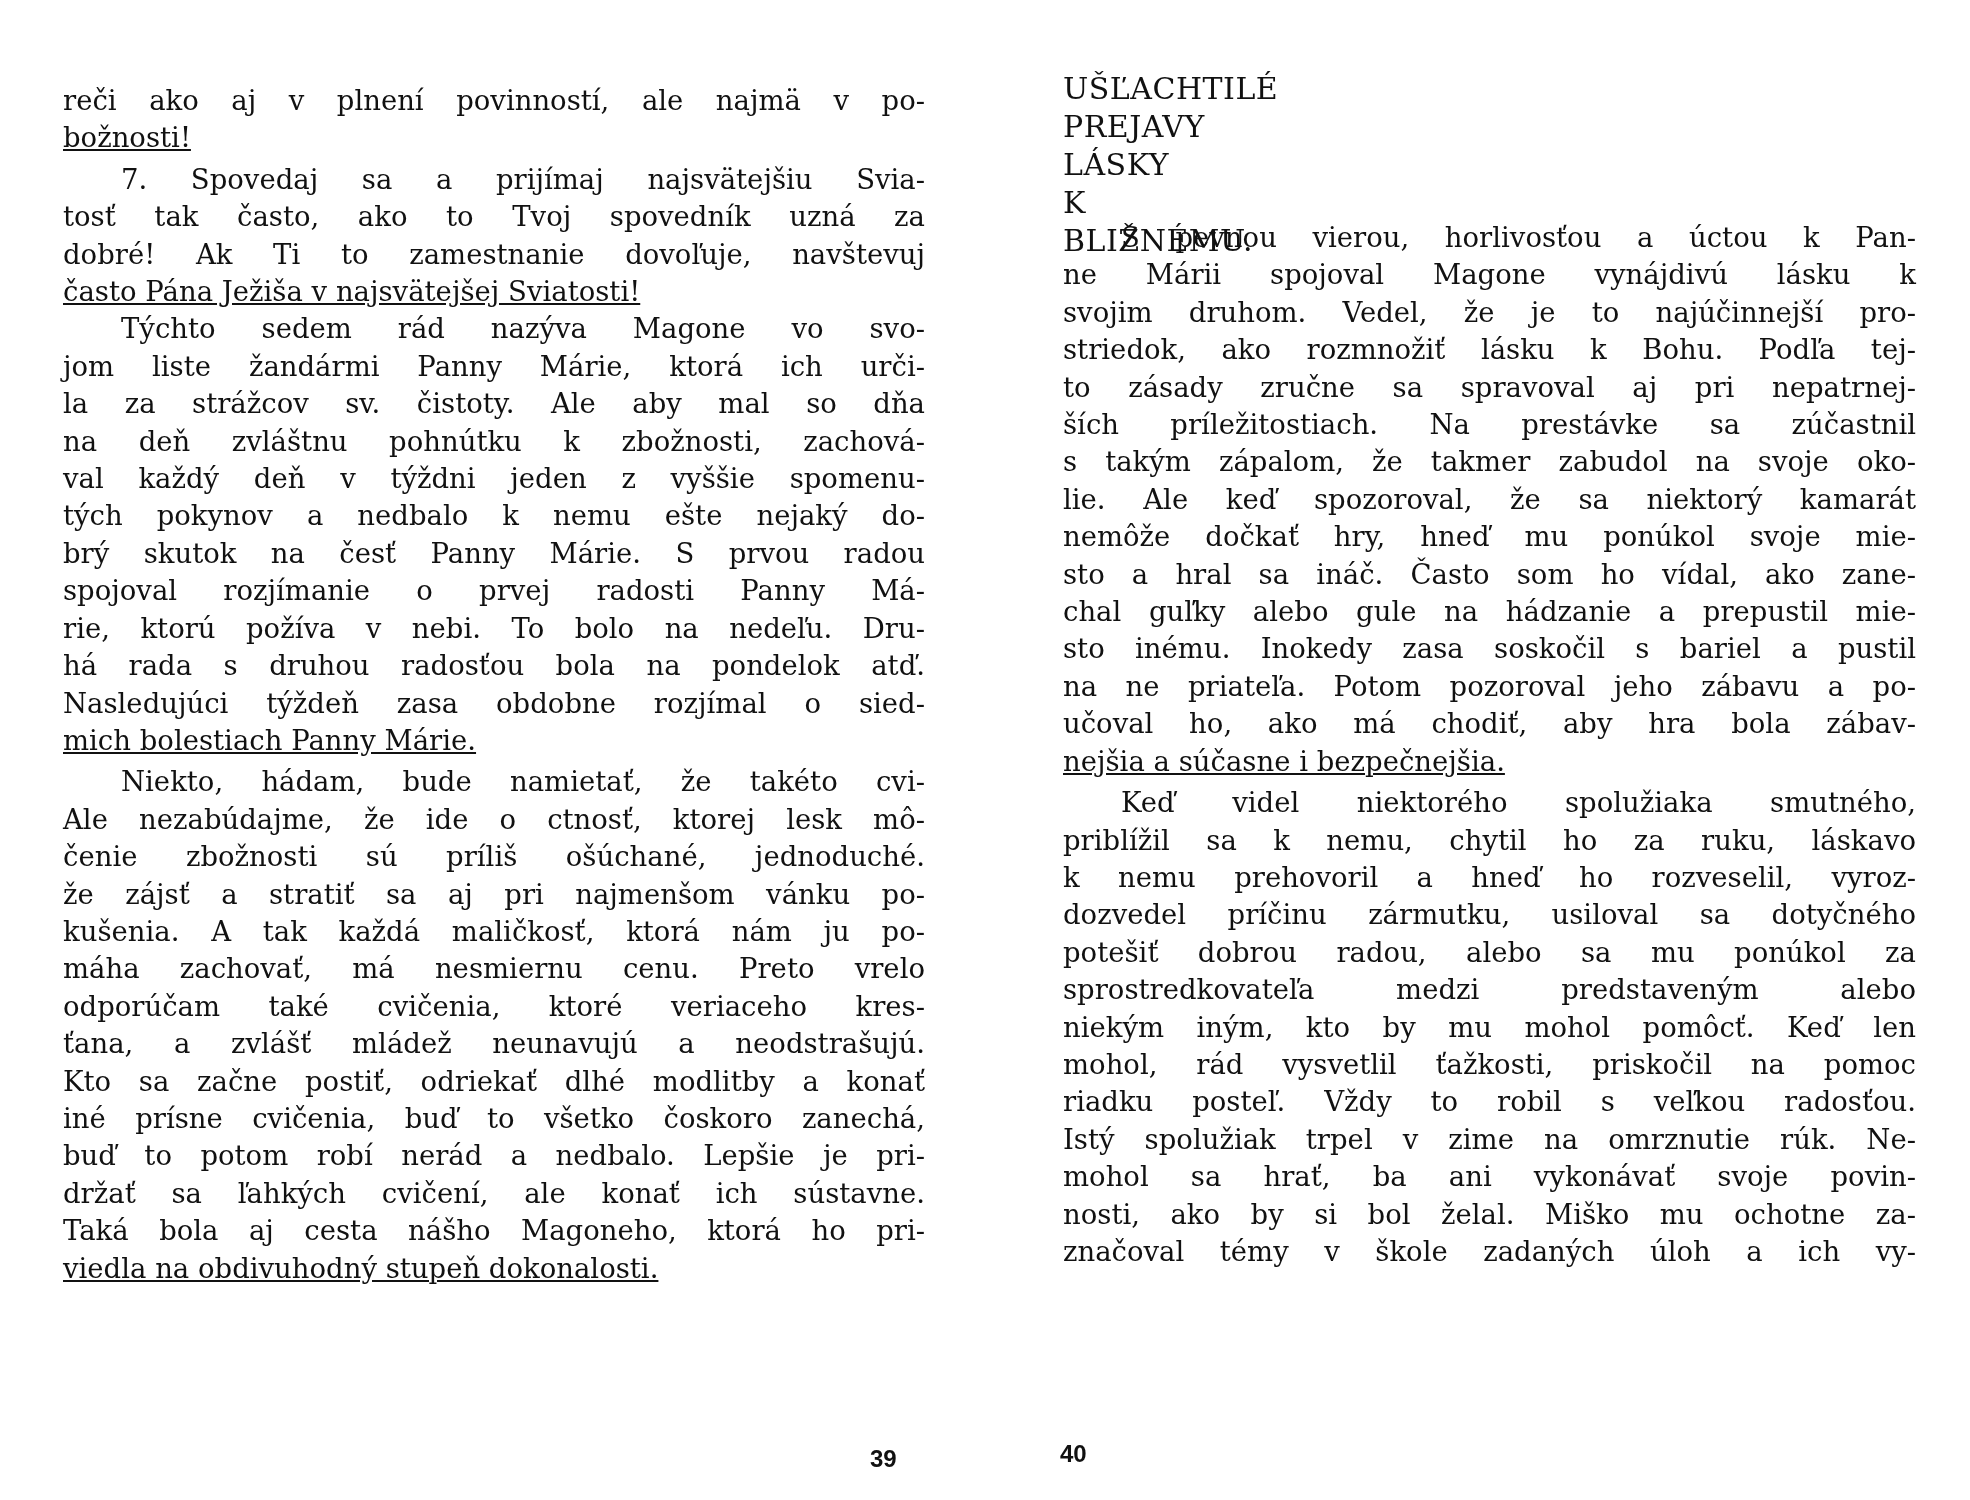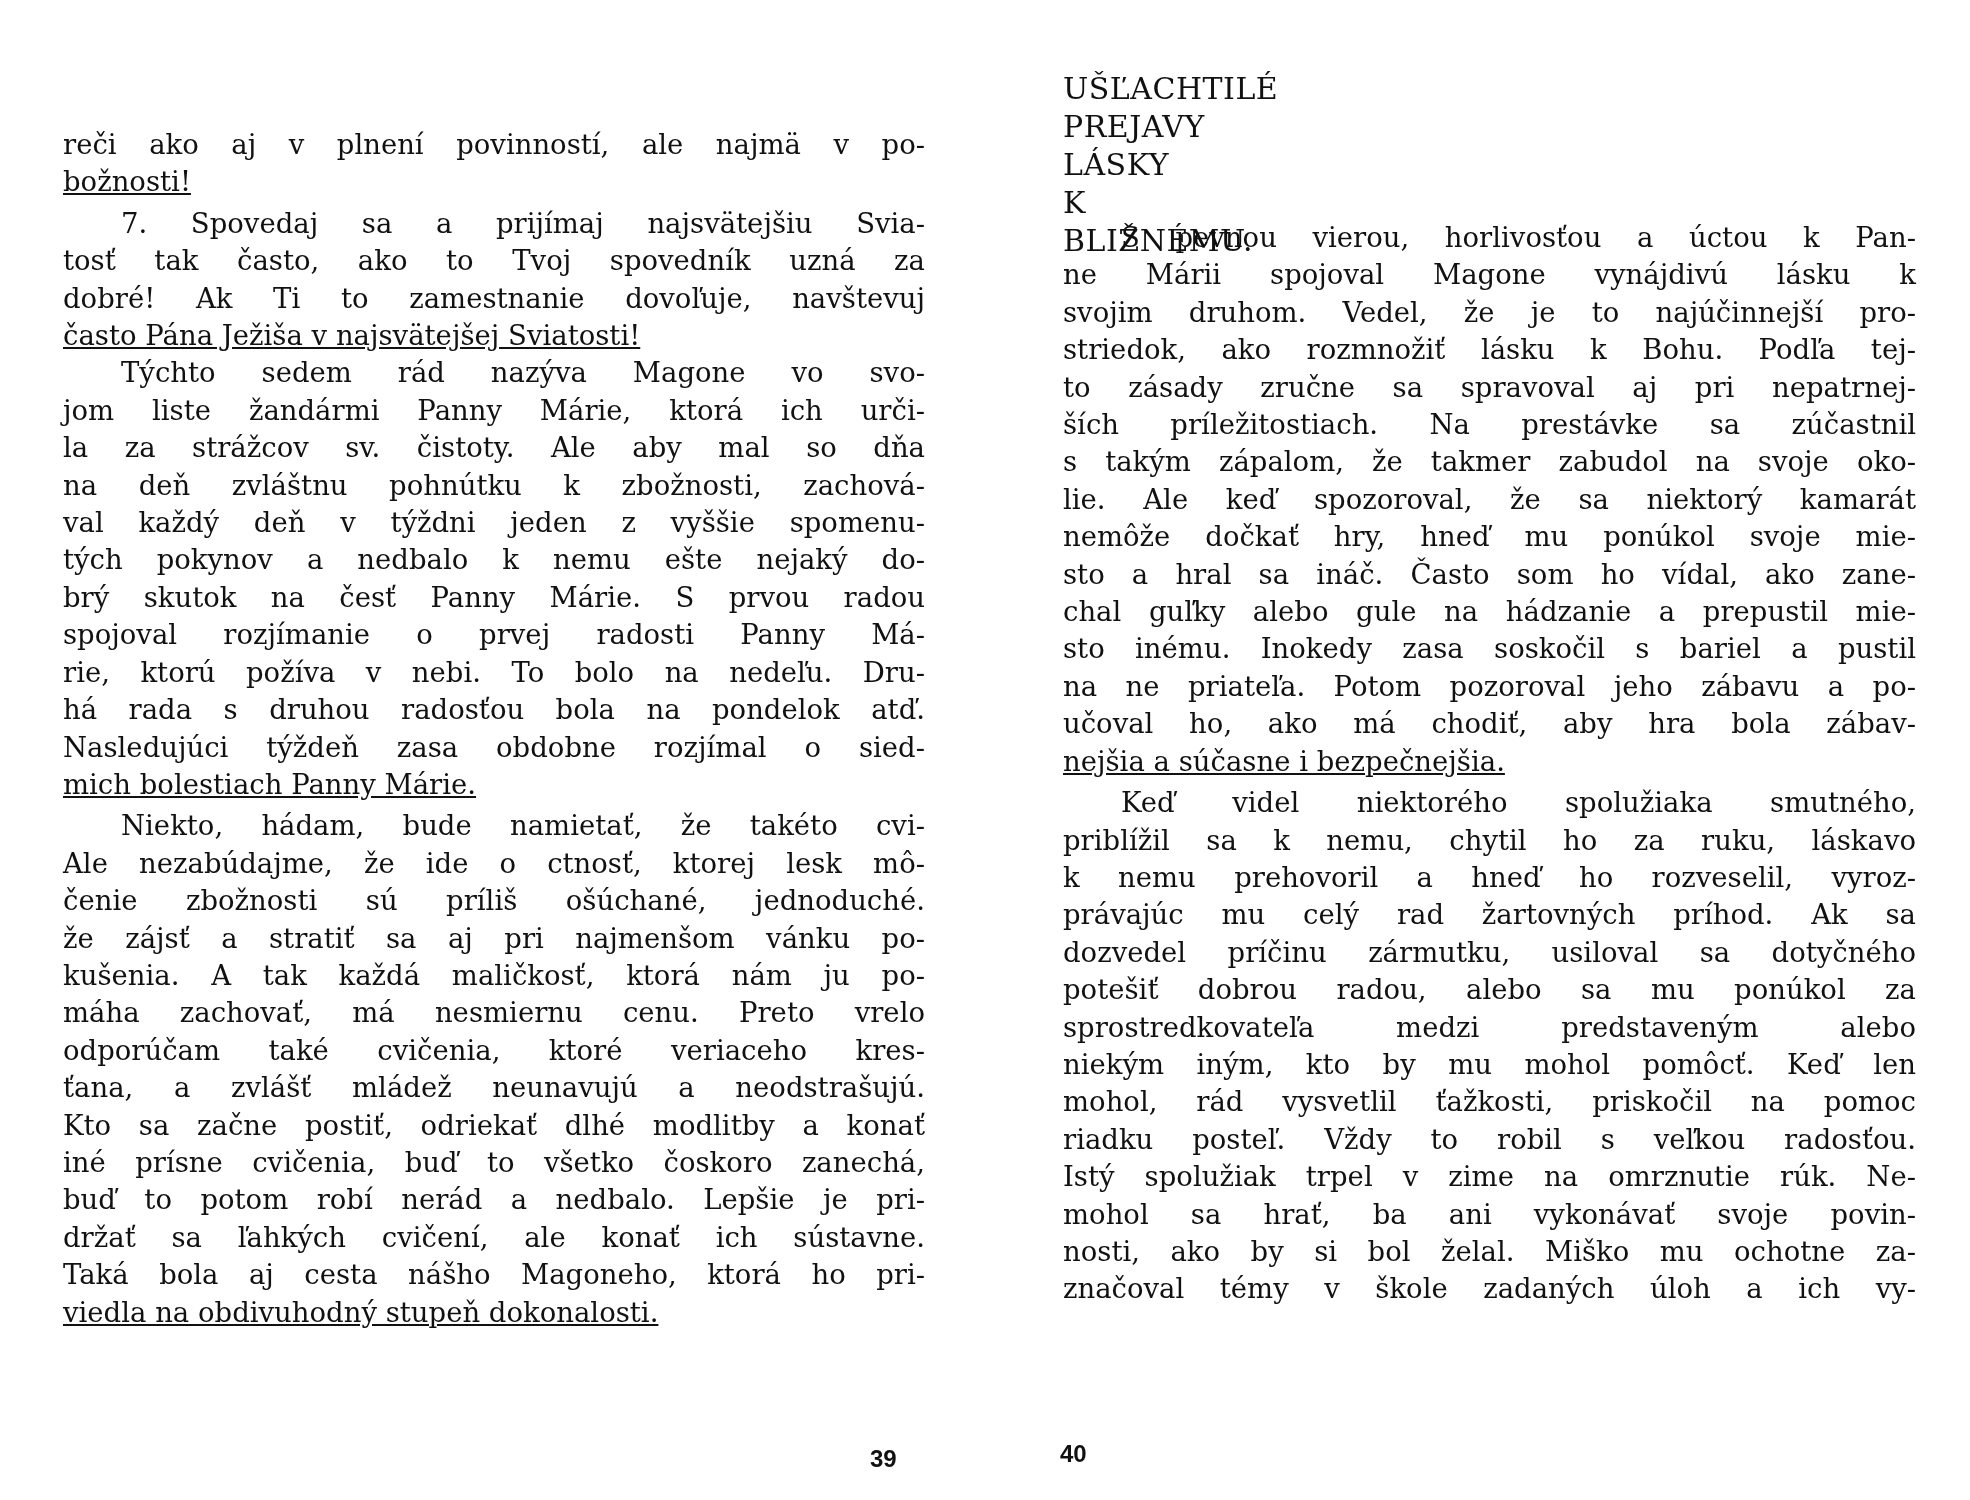--- a/index.html
+++ b/index.html
@@ -3,21 +3,21 @@
 <meta charset="utf-8">
 <style>
   html, body { margin: 0; padding: 0; background: #ffffff; }
   body { width: 1970px; height: 1500px; position: relative; overflow: hidden; color: #111; }
   .page { position: absolute; top: 0; }
   .col { position: absolute; font-family: "DejaVu Serif", serif; font-size: 27.5px; line-height: 37.4px; }
   .line { white-space: nowrap; text-align: justify; text-align-last: justify; width: 100%; display: block; }
   .line.last { text-align-last: left; text-decoration: underline; }
   .line.indent { padding-left: 58px; box-sizing: border-box; }
   .gap { height: 4px; }
-  #left-col { left: 63px; top: 82px; width: 862px; margin-top: 44px; }
+  #left-col { left: 63px; top: 82px; width: 862px; }
   #right-col { left: 1063px; top: 211px; width: 853px; margin-top: 8px; }
   #heading { position: absolute; left: 1063px; top: 70px; font-family: "DejaVu Serif", serif; font-weight: normal; font-size: 30px; line-height: 38px; letter-spacing: 0.5px; }
   .pagenum { position: absolute; font-family: Liberation Sans, sans-serif; font-weight: bold; font-size: 24px; }
   #pn-left { left: 870px; top: 1445px; }
   #pn-right { left: 1060px; top: 1440px; }
 </style>
 </head>
 <body>
 
 <div class="page">
@@ -78,21 +78,20 @@
       <span class="line ">sto a hral sa ináč. Často som ho vídal, ako zane-</span>
       <span class="line ">chal guľky alebo gule na hádzanie a prepustil mie-</span>
       <span class="line ">sto inému. Inokedy zasa soskočil s bariel a pustil</span>
       <span class="line ">na ne priateľa. Potom pozoroval jeho zábavu a po-</span>
       <span class="line ">učoval ho, ako má chodiť, aby hra bola zábav-</span>
       <span class="line last">nejšia a súčasne i bezpečnejšia.</span>
       <div class="gap"></div>
       <span class="line indent ">Keď videl niektorého spolužiaka smutného,</span>
       <span class="line ">priblížil sa k nemu, chytil ho za ruku, láskavo</span>
       <span class="line ">k nemu prehovoril a hneď ho rozveselil, vyroz-</span>
-      <span class="line ">právajúc mu celý rad žartovných príhod. Ak sa</span>
       <span class="line ">dozvedel príčinu zármutku, usiloval sa dotyčného</span>
       <span class="line ">potešiť dobrou radou, alebo sa mu ponúkol za</span>
       <span class="line ">sprostredkovateľa medzi predstaveným alebo</span>
       <span class="line ">niekým iným, kto by mu mohol pomôcť. Keď len</span>
       <span class="line ">mohol, rád vysvetlil ťažkosti, priskočil na pomoc</span>
       <span class="line ">riadku posteľ. Vždy to robil s veľkou radosťou.</span>
       <span class="line ">Istý spolužiak trpel v zime na omrznutie rúk. Ne-</span>
       <span class="line ">mohol sa hrať, ba ani vykonávať svoje povin-</span>
       <span class="line ">nosti, ako by si bol želal. Miško mu ochotne za-</span>
       <span class="line ">značoval témy v škole zadaných úloh a ich vy-</span>

